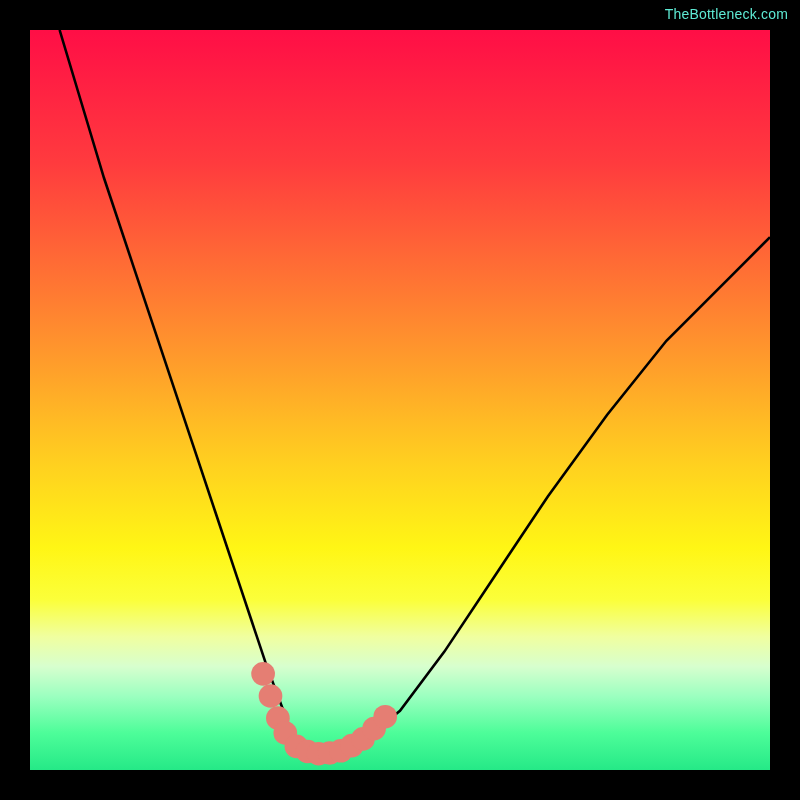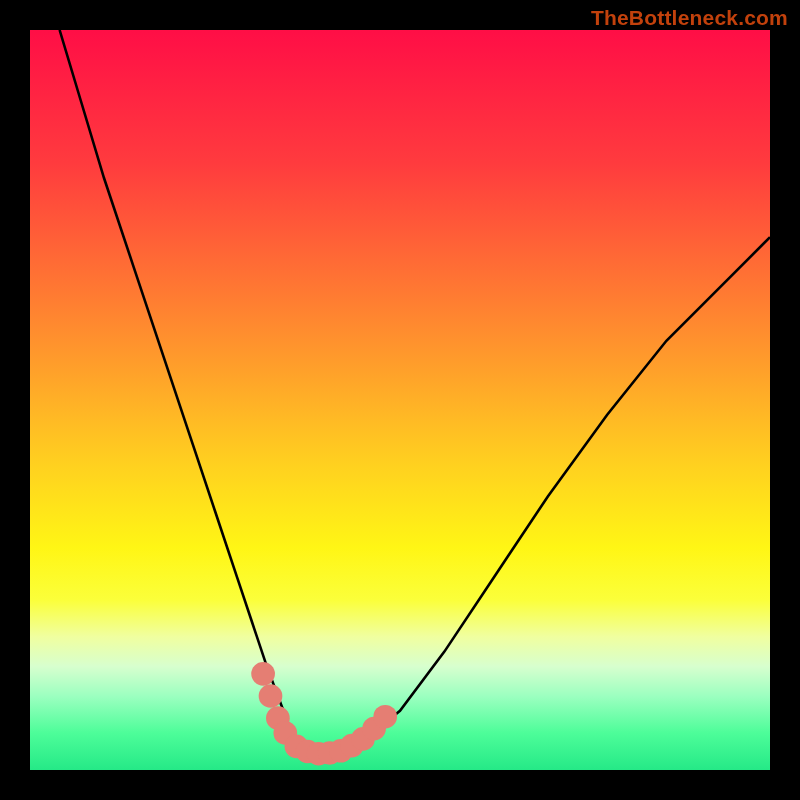--- a/index.html
+++ b/index.html
@@ -27,23 +27,23 @@
   }
   .gradient {
     position: absolute;
     left: 0; top: 0;
     width: 100%; height: 100%;
   }
   .watermark {
     position: absolute;
     top: 6px;
     right: 12px;
-    color: #c2410c;
-    font-size: 21px;
-    font-weight: 700;
+    color: #5eead4;
+    font-size: 14px;
+    font-weight: 400;
     letter-spacing: 0.2px;
     user-select: none;
   }
   svg.curve {
     position: absolute;
     left: 0; top: 0;
     width: 100%; height: 100%;
   }
 </style>
 </head>

